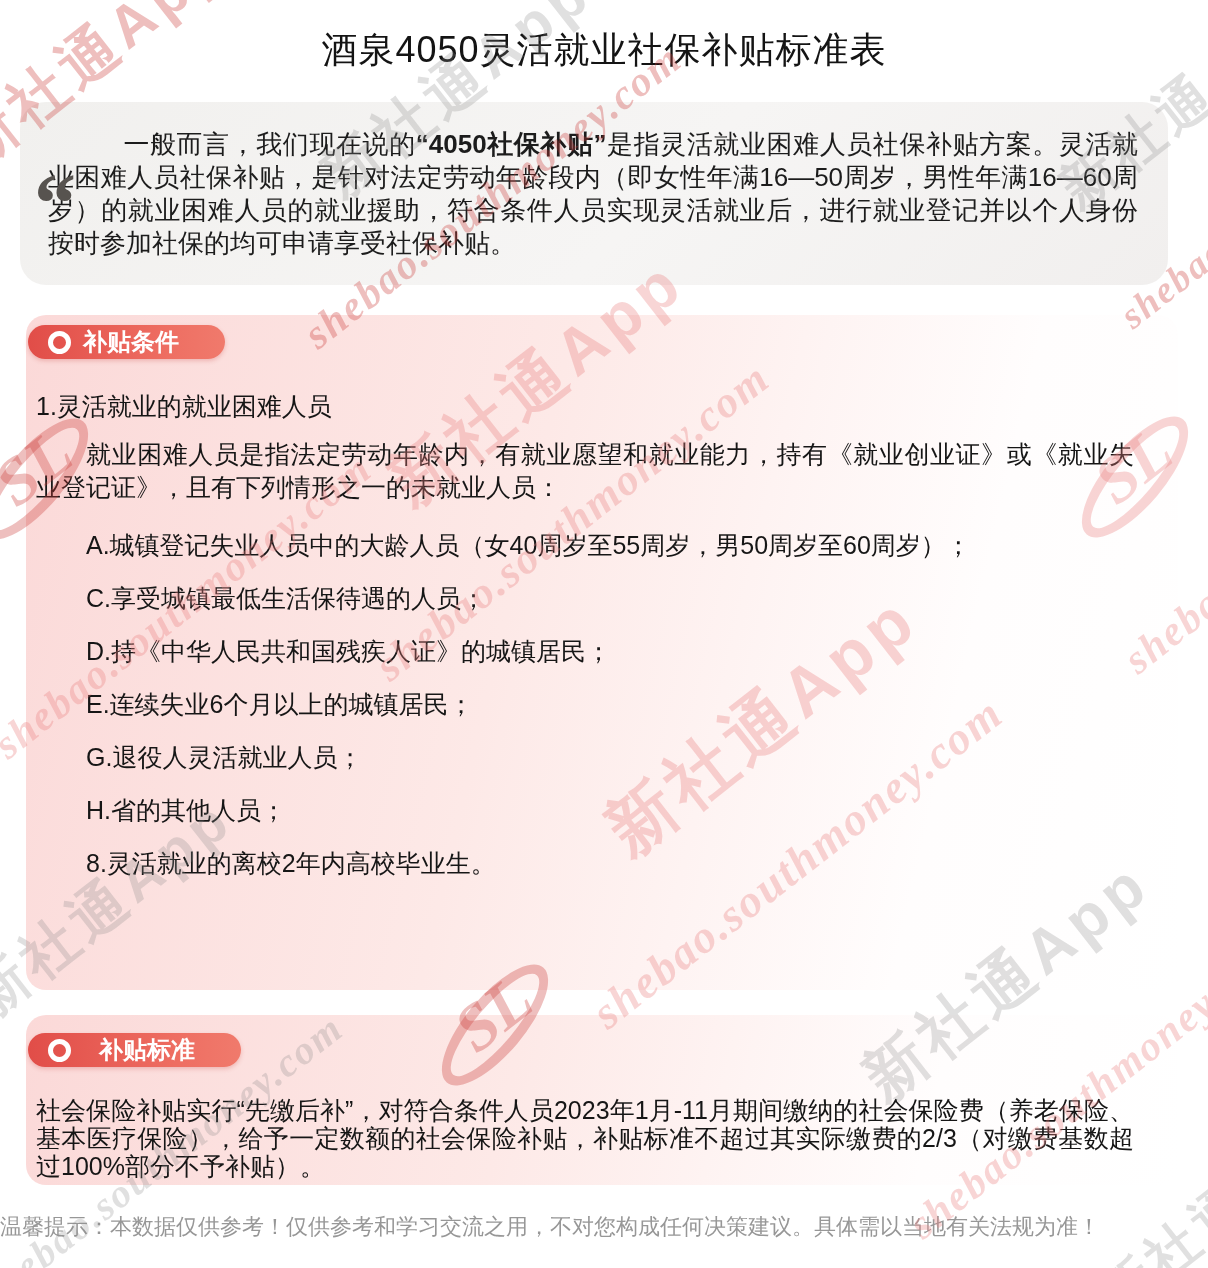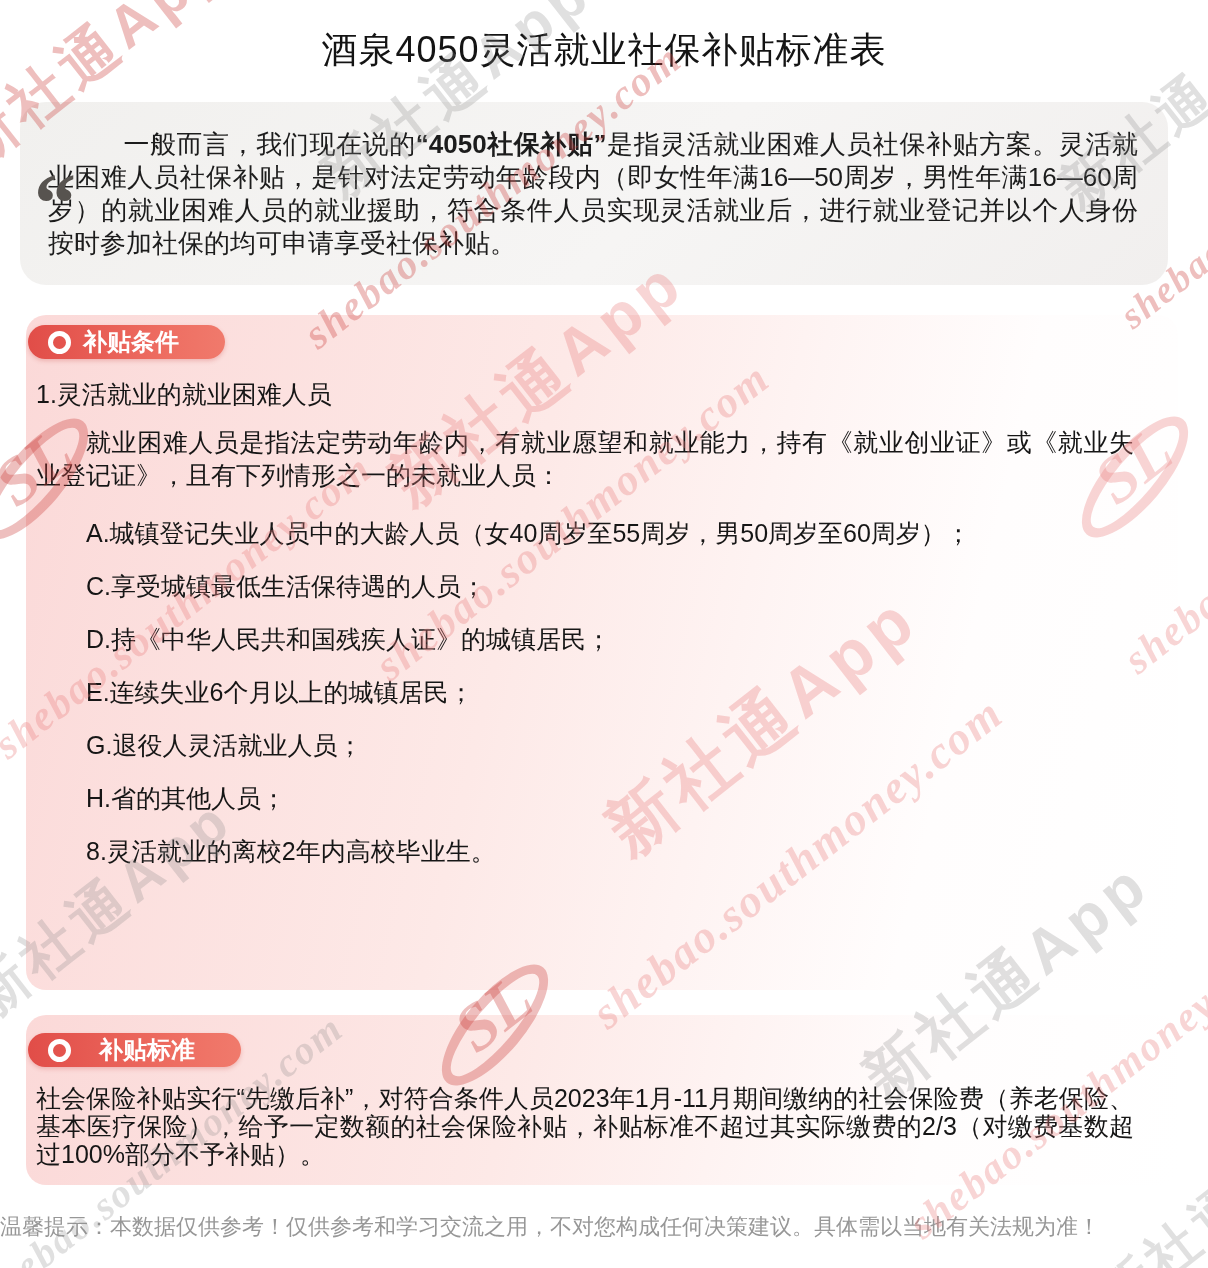--- a/index.html
+++ b/index.html
@@ -38,21 +38,21 @@
   .panel {
     position:absolute; left:26px; width:1152px;
     background:linear-gradient(103deg,#fbd9d8 0%,#fde9e7 42%,#fffdfd 78%,#ffffff 100%);
     border-radius:20px;
   }
   .panel-conditions { top:315px; height:675px; }
   .panel-standard  { top:1015px; height:170px; }
 
   .badge {
     display:inline-flex; align-items:center; gap:12px;
-    margin:10px 0 0 2px; padding:0 46px 0 20px; height:34px;
+    margin:10px 0 12px 2px; padding:0 46px 0 20px; height:34px;
     background:linear-gradient(90deg,#e14d48 0%,#ee6e62 70%,#f07a6c 100%);
     border-radius:17px; color:#ffffff; font-size:24px; font-weight:700;
     box-shadow:0 2px 4px rgba(200,60,55,0.25);
   }
   .panel-standard .badge { margin-top:18px;gap:28px; }
   .ring-icon {
     width:13px; height:13px; border:5px solid #ffffff; border-radius:50%;
     display:inline-block; background:transparent;
   }
 

